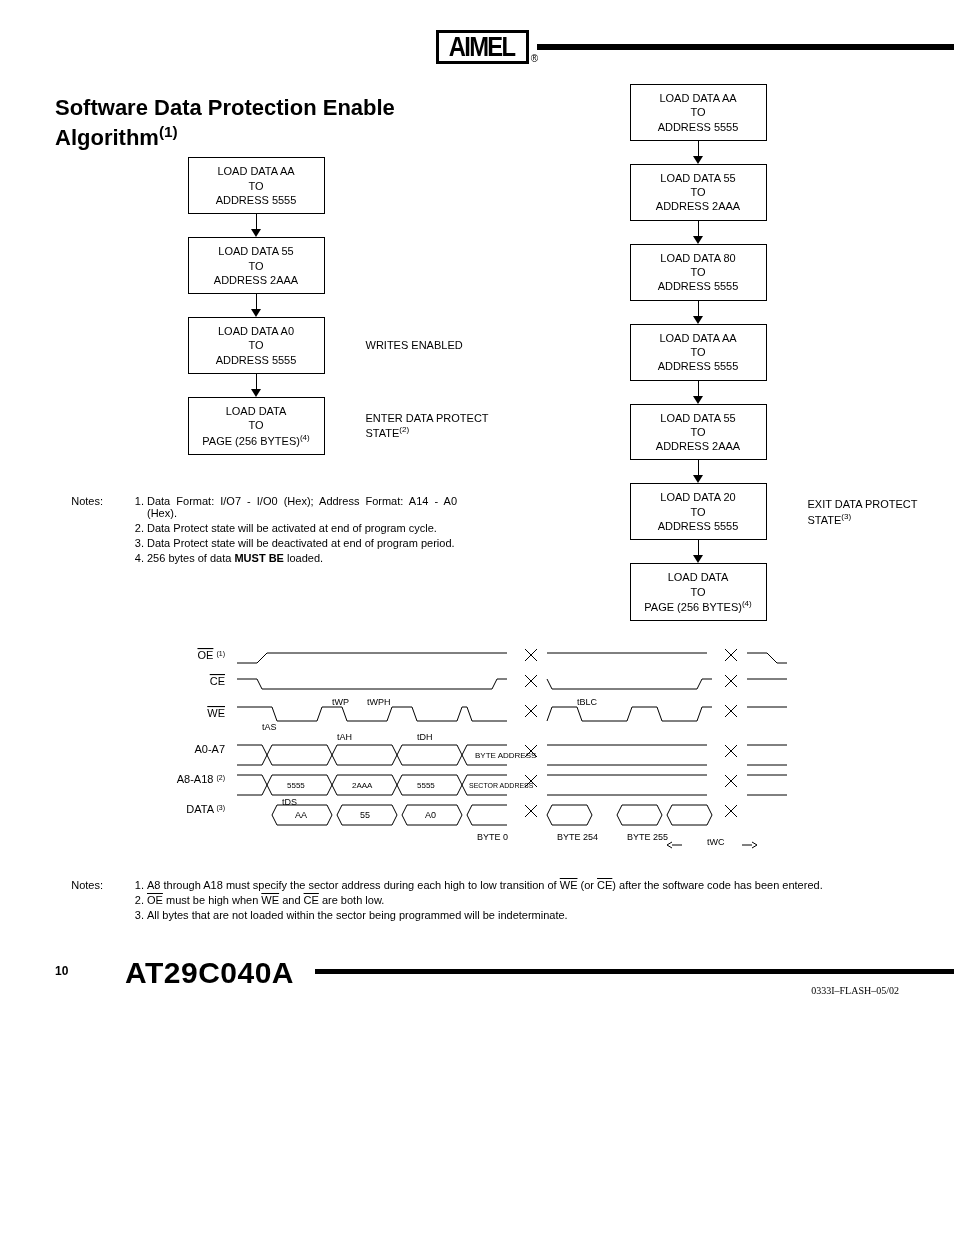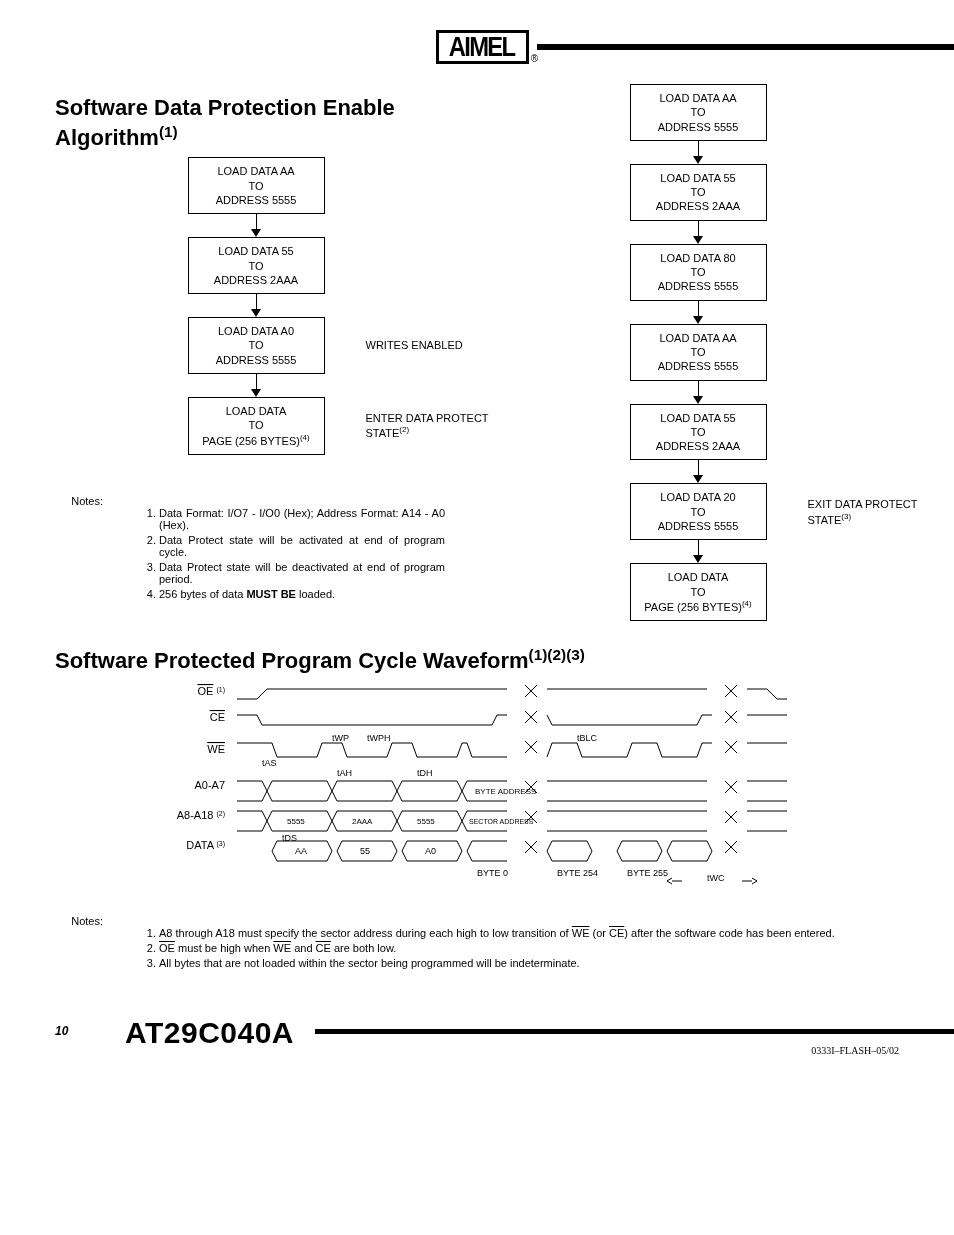--- a/index.html
+++ b/index.html
@@ -117,21 +117,21 @@
     margin-top: 20px;
     display: flex;
     gap: 26px;
   }
   .notes-label {
     min-width: 48px;
     text-align: right;
   }
   .notes-list {
     padding-left: 18px;
-    margin: 12px;
+    margin: 0;
   }
   .notes-list li {
     margin-bottom: 3px;
     text-align: justify;
   }
   .overline {
     text-decoration: overline;
   }
 
   .waveform-section {
@@ -146,21 +146,20 @@
     margin-top: 20px;
     position: relative;
     height: 40px;
   }
   .page-num {
     position: absolute;
     left: 0;
     bottom: 6px;
     font-size: 12px;
     font-weight: bold;
-    font-style: italic;
   }
   .part-num {
     position: absolute;
     left: 70px;
     bottom: -6px;
     font-size: 30px;
     font-weight: bold;
     letter-spacing: 0.5px;
     text-align: center;
   }
@@ -329,23 +328,20 @@
               <div>LOAD DATA</div>
               <div>TO</div>
               <div>PAGE (256  BYTES)<sup style="font-size: 8px;">(4)</sup></div>
             </div>
           </div>
         </div>
     </div>
   </div>
 
   <div class="waveform-section">
-    <h2 class="section-title">
-      <span>Software Protected Program Cycle Waveform</span><span class="sup">(1)(2)(3)</span>
-    </h2>
     <div class="waveform-box">
       <svg viewBox="0 0 620 210" width="620" height="210">
         <g font-family="Arial" font-size="11">
 
           <text x="58" y="14" text-anchor="end"><tspan text-decoration="overline">OE</tspan> <tspan font-size="7" baseline-shift="super">(1)</tspan></text>
           <path d="M70 18 L90 18 L100 8 L340 8" stroke="#000" fill="none"></path>
           <path d="M358 4 L370 16 M358 16 L370 4" stroke="#000"></path>
           <path d="M380 8 L540 8" stroke="#000" fill="none"></path>
           <path d="M558 4 L570 16 M558 16 L570 4" stroke="#000"></path>
           <path d="M580 8 L600 8 L610 18 L620 18" stroke="#000" fill="none"></path>

